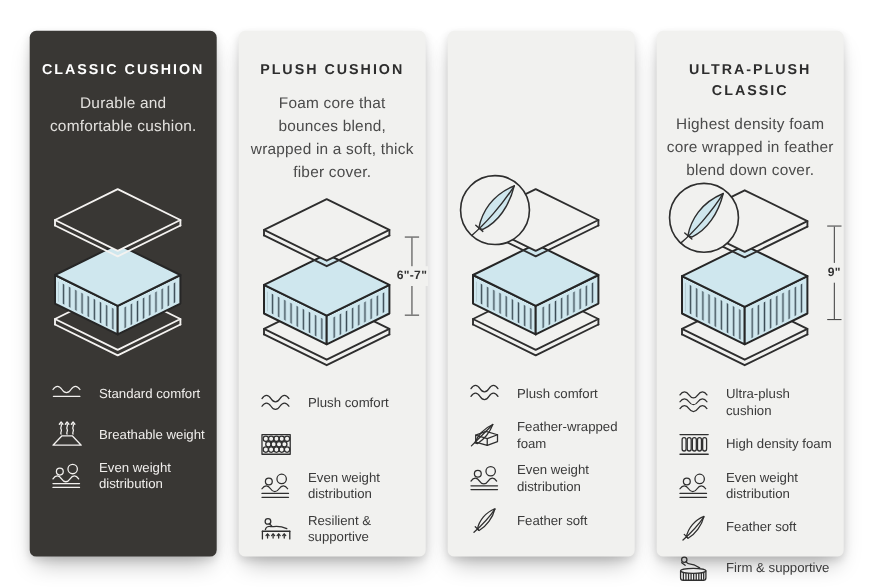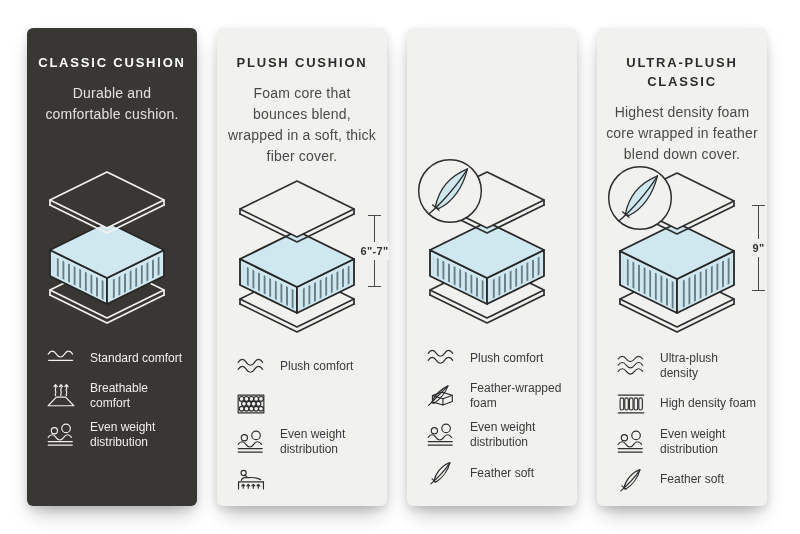--- a/index.html
+++ b/index.html
@@ -222,21 +222,21 @@
       <div class="feature">
         <svg class="ficon" viewBox="0 0 40 36">
             <use href="#i-wave1"></use>
           </svg>
         <span class="flabel">Standard comfort</span>
       </div>
       <div class="feature">
         <svg class="ficon" viewBox="0 0 40 36">
             <use href="#i-breathable"></use>
           </svg>
-        <span class="flabel">Breathable comfort</span>
+        <span class="flabel">Breathable weight</span>
       </div>
       <div class="feature">
         <svg class="ficon" viewBox="0 0 40 36">
             <use href="#i-evenweight"></use>
           </svg>
         <span class="flabel">Even weight distribution</span>
       </div>
     </div>
   </div>
 
@@ -268,20 +268,21 @@
       <div class="feature">
         <svg class="ficon" viewBox="0 0 40 36">
             <use href="#i-evenweight"></use>
           </svg>
         <span class="flabel">Even weight distribution</span>
       </div>
       <div class="feature">
         <svg class="ficon" viewBox="0 0 40 36">
             <use href="#i-resilient"></use>
           </svg>
+        <span class="flabel">Resilient &amp; supportive</span>
       </div>
     </div>
   </div>
 
   <div class="card">
     <div class="hdr">
     </div>
     <div class="diagram">
       <svg class="cushion" viewBox="0 0 170 166">
           <use href="#cushion-normal"></use>
@@ -332,36 +333,42 @@
         </svg>
       <div class="measure m4">
         <span class="measure-label">9"</span>
       </div>
     </div>
     <div class="features">
       <div class="feature">
         <svg class="ficon" viewBox="0 0 40 36">
             <use href="#i-wave3"></use>
           </svg>
-        <span class="flabel">Ultra-plush density</span>
+        <span class="flabel">Ultra-plush cushion</span>
       </div>
       <div class="feature">
         <svg class="ficon" viewBox="0 0 40 36">
             <use href="#i-capsules"></use>
           </svg>
         <span class="flabel">High density foam</span>
       </div>
       <div class="feature">
         <svg class="ficon" viewBox="0 0 40 36">
             <use href="#i-evenweight"></use>
           </svg>
         <span class="flabel">Even weight distribution</span>
       </div>
       <div class="feature">
         <svg class="ficon" viewBox="0 0 40 36">
             <use href="#i-feather"></use>
           </svg>
         <span class="flabel">Feather soft</span>
       </div>
+      <div class="feature">
+        <svg class="ficon" viewBox="0 0 40 36">
+            <use href="#i-firm"></use>
+          </svg>
+        <span class="flabel">Firm &amp; supportive</span>
+      </div>
     </div>
   </div>
 
 </div>
 
 </body></html>

